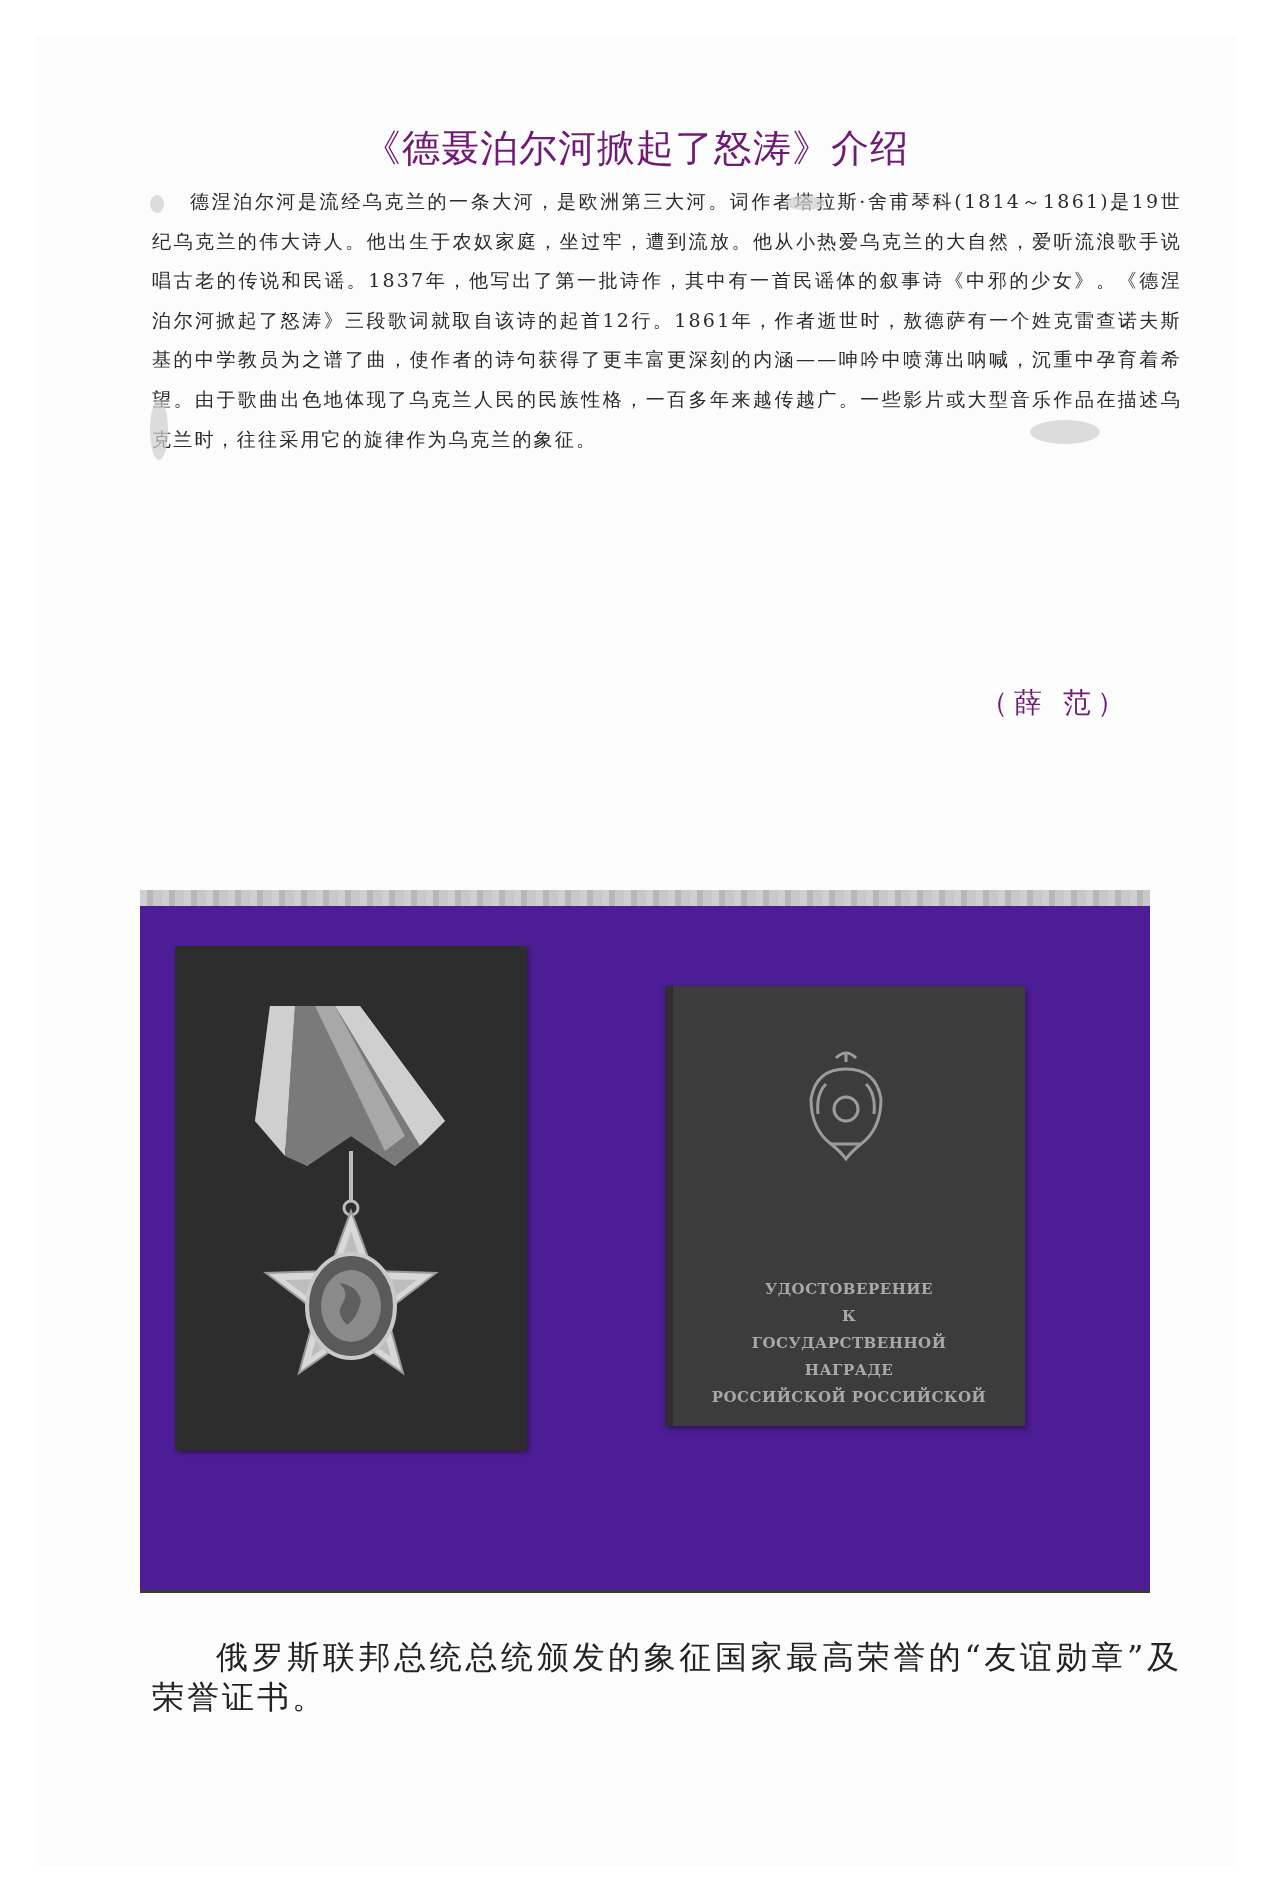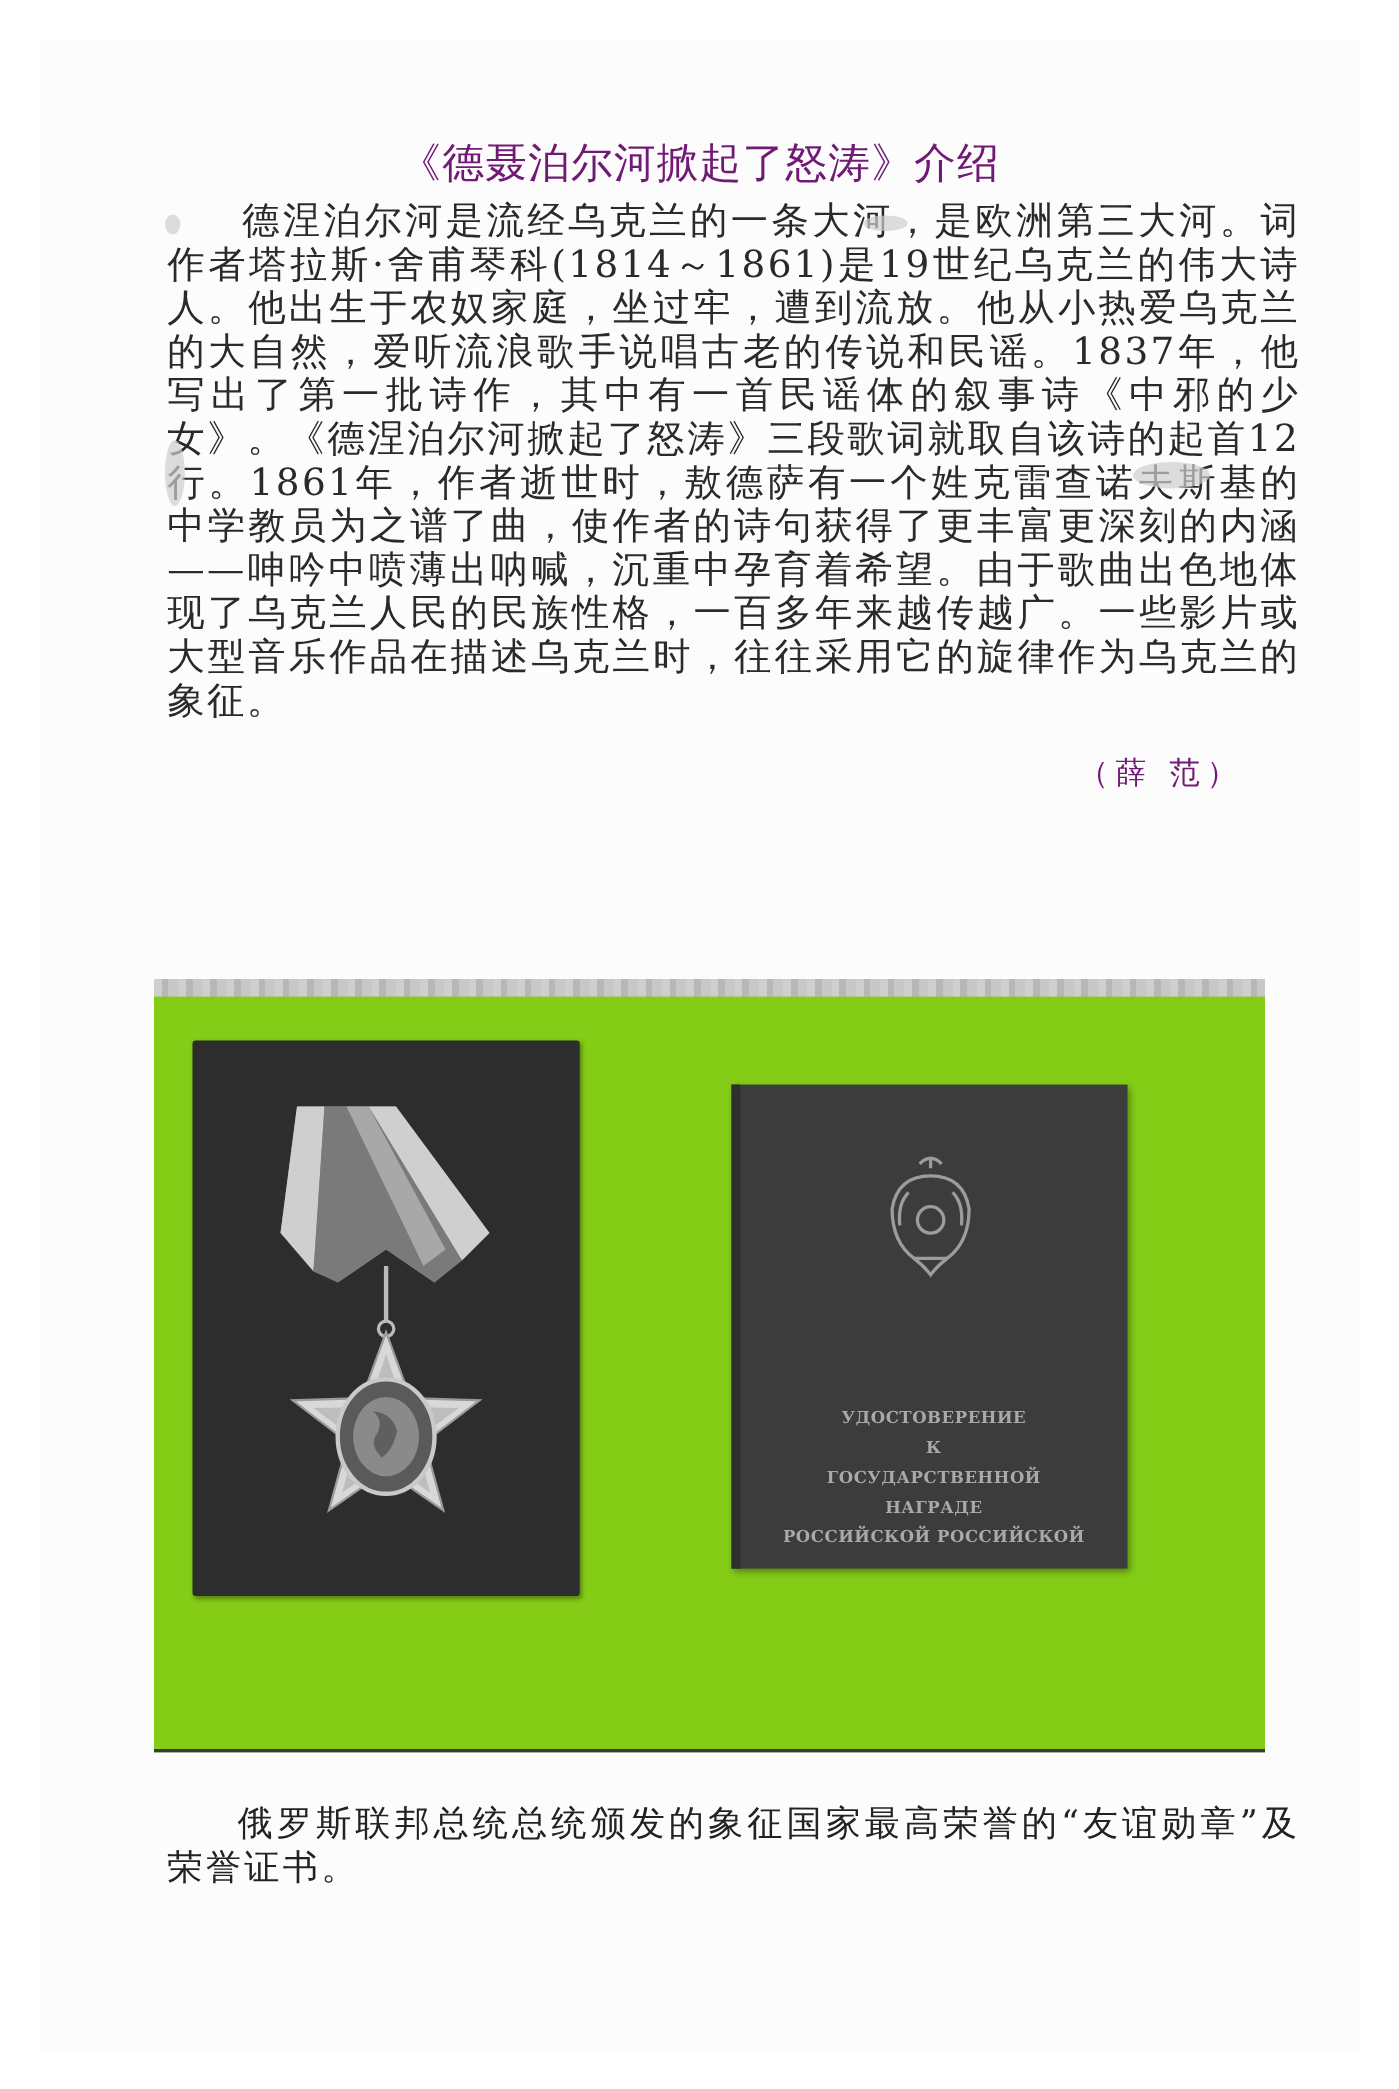--- a/index.html
+++ b/index.html
@@ -33,21 +33,21 @@
       font-weight: normal;
       font-size: 38px;
       letter-spacing: 1px;
       color: #701a75;
     }
     .body-text {
       position: absolute;
       left: 152px;
       top: 182px;
       width: 1030px;
-      font-size: 34px;
+      font-size: 19px;
       line-height: 39.6px;
       text-align: justify;
       letter-spacing: 2.2px;
       color: #2a2a2a;
     }
     .body-text p {
       margin: 0;
       text-indent: 2em;
     }
     .signature {
@@ -57,21 +57,21 @@
       font-size: 28px;
       letter-spacing: 6px;
       color: #701a75;
     }
     .photo-frame {
       position: absolute;
       left: 140px;
       top: 890px;
       width: 1010px;
       height: 700px;
-      background: #84cc16;
+      background: #4c1d95;
       border-bottom: 3px solid #3a3a3a;
     }
     .photo-frame .edge {
       position: absolute;
       left: 0; right: 0; top: 0;
       height: 16px;
       background: repeating-linear-gradient(90deg, #cfcfcf 0 7px, #b7b7b7 7px 13px, #c8c8c8 13px 22px);
     }
     .medal-box {
       position: absolute;

